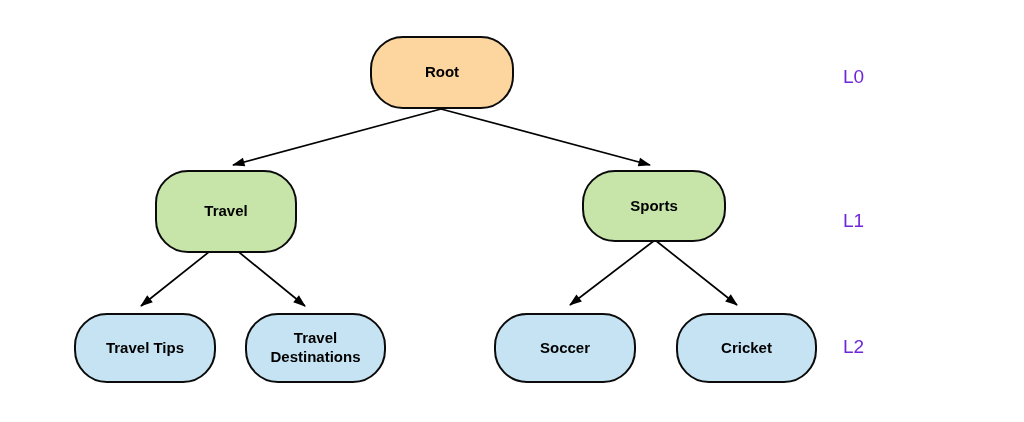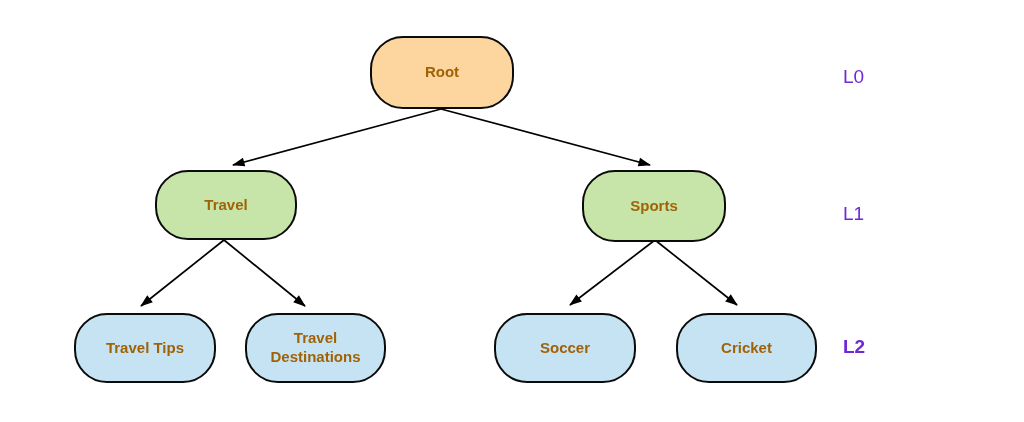--- a/index.html
+++ b/index.html
@@ -21,46 +21,46 @@
     box-sizing: border-box;
     border: 2.5px solid #0b0b0b;
     border-radius: 33px;
     display: flex;
     align-items: center;
     justify-content: center;
     text-align: center;
     font-weight: bold;
     font-size: 15px;
     line-height: 1.25;
-    color: #a16207;
+    color: #000000;
     padding: 0 10px;
   }
   .fill-orange { background: #FCD69E; }
   .fill-green  { background: #C7E5A9; }
   .fill-blue   { background: #C5E3F2; }
 
   .node-root    { left: 370px; top: 36px;  width: 144px; height: 73px; }
-  .node-travel  { left: 155px; top: 170px; width: 142px; height: 70px; }
+  .node-travel  { left: 155px; top: 170px; width: 142px; height: 83px; }
   .node-sports  { left: 582px; top: 170px; width: 144px; height: 72px; }
   .node-ttips   { left: 74px;  top: 313px; width: 142px; height: 70px; }
   .node-tdest   { left: 245px; top: 313px; width: 141px; height: 70px; }
   .node-soccer  { left: 494px; top: 313px; width: 142px; height: 70px; }
   .node-cricket { left: 676px; top: 313px; width: 141px; height: 70px; }
 
   .level-label {
     position: absolute;
     left: 843px;
     font-size: 19px;
     line-height: 26px;
     color: #6d28d9;
     font-weight: normal;
   }
   .lvl-0 { top: 64px; }
-  .lvl-1 { top: 201px; }
-  .lvl-2 { top: 334px; font-weight: bold; }
+  .lvl-1 { top: 208px; }
+  .lvl-2 { top: 334px; }
 </style>
 </head>
 <body>
 
 <div class="canvas">
 
   <svg class="edges-layer" width="1024" height="422" viewBox="0 0 1024 422" xmlns="http://www.w3.org/2000/svg">
     <defs>
       <marker id="arrowhead" markerUnits="userSpaceOnUse" markerWidth="14" markerHeight="11" refX="12" refY="5" orient="auto">
         <path d="M0.5,0.5 L13,5 L0.5,9.5 Z" fill="#000000"></path>

